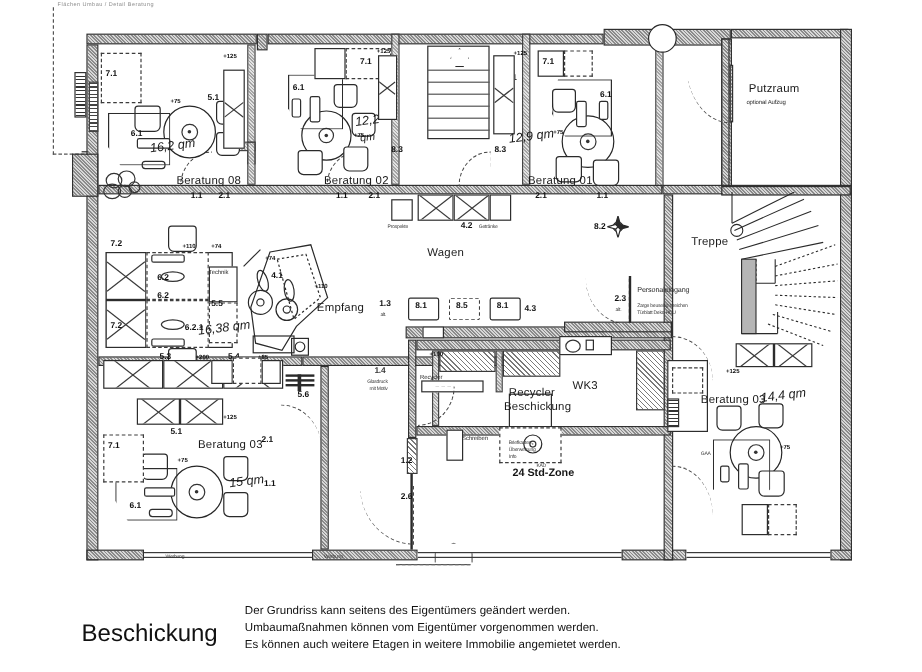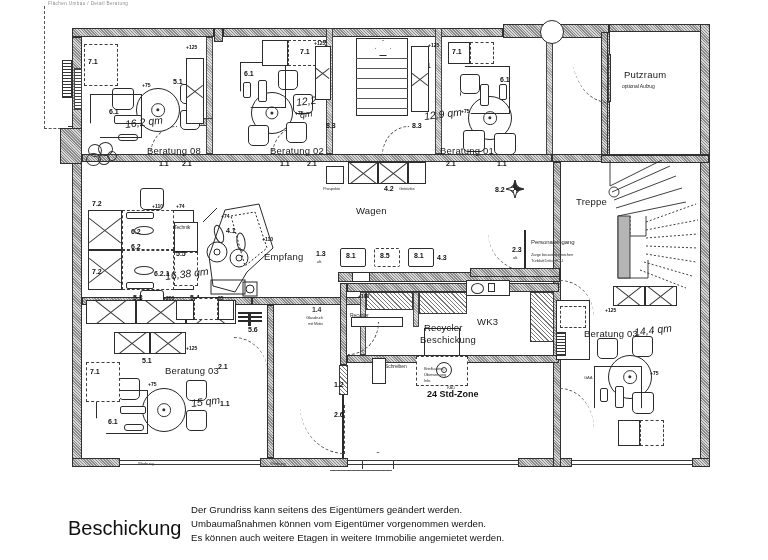--- a/index.html
+++ b/index.html
@@ -41,21 +41,21 @@
      transform:translate(-50%,-50%);background:#333;border-radius:50%;}
   .chair{position:absolute;border:1.1px solid #2a2a2a;border-radius:3px 3px 5px 5px;background:#fff;box-sizing:border-box;}
   .box{position:absolute;border:1px solid #2d2d2d;background:#fff;box-sizing:border-box;}
   .boxd{position:absolute;border:1px dashed #3d3d3d;background:#fff;box-sizing:border-box;}
   .xbox{position:absolute;border:1px solid #2d2d2d;background:#fff;box-sizing:border-box;overflow:hidden;}
   .xbox:before,.xbox:after{content:"";position:absolute;left:-12%;top:50%;width:124%;height:1px;background:#3a3a3a;}
   .xbox:before{transform:rotate(38deg);} .xbox:after{transform:rotate(-38deg);}
   .hatch{position:absolute;background:repeating-linear-gradient(45deg,#7a7a7a 0 .8px,#fff .8px 3px);border:1px solid #3a3a3a;box-sizing:border-box;}
   .door-q{position:absolute;border-left:1px dashed #4d4d4d;border-top:1px dashed #4d4d4d;border-radius:100% 0 0 0;}
   #floor-title{position:absolute;left:68px;top:517px;font-size:20px;color:#111;}
-  .note{position:absolute;left:191px;font-size:9.6px;color:#111;letter-spacing:.05px;}
+  .note{position:absolute;left:204px;font-size:9.6px;color:#111;letter-spacing:.05px;}
   .hdr-strip{position:absolute;left:48px;top:1px;font-size:4.6px;color:#8d8d8d;letter-spacing:.4px;}
 </style>
 </head>
 <body>
 
 <div class="hdr-strip">Flächen Umbau / Detail Beratung</div>
 
 <div class="plan">
 
   <div class="abs" style="left:44px;top:6px;width:30px;height:122px;border-left:1px dashed #555;border-bottom:1px dashed #555;"></div>

